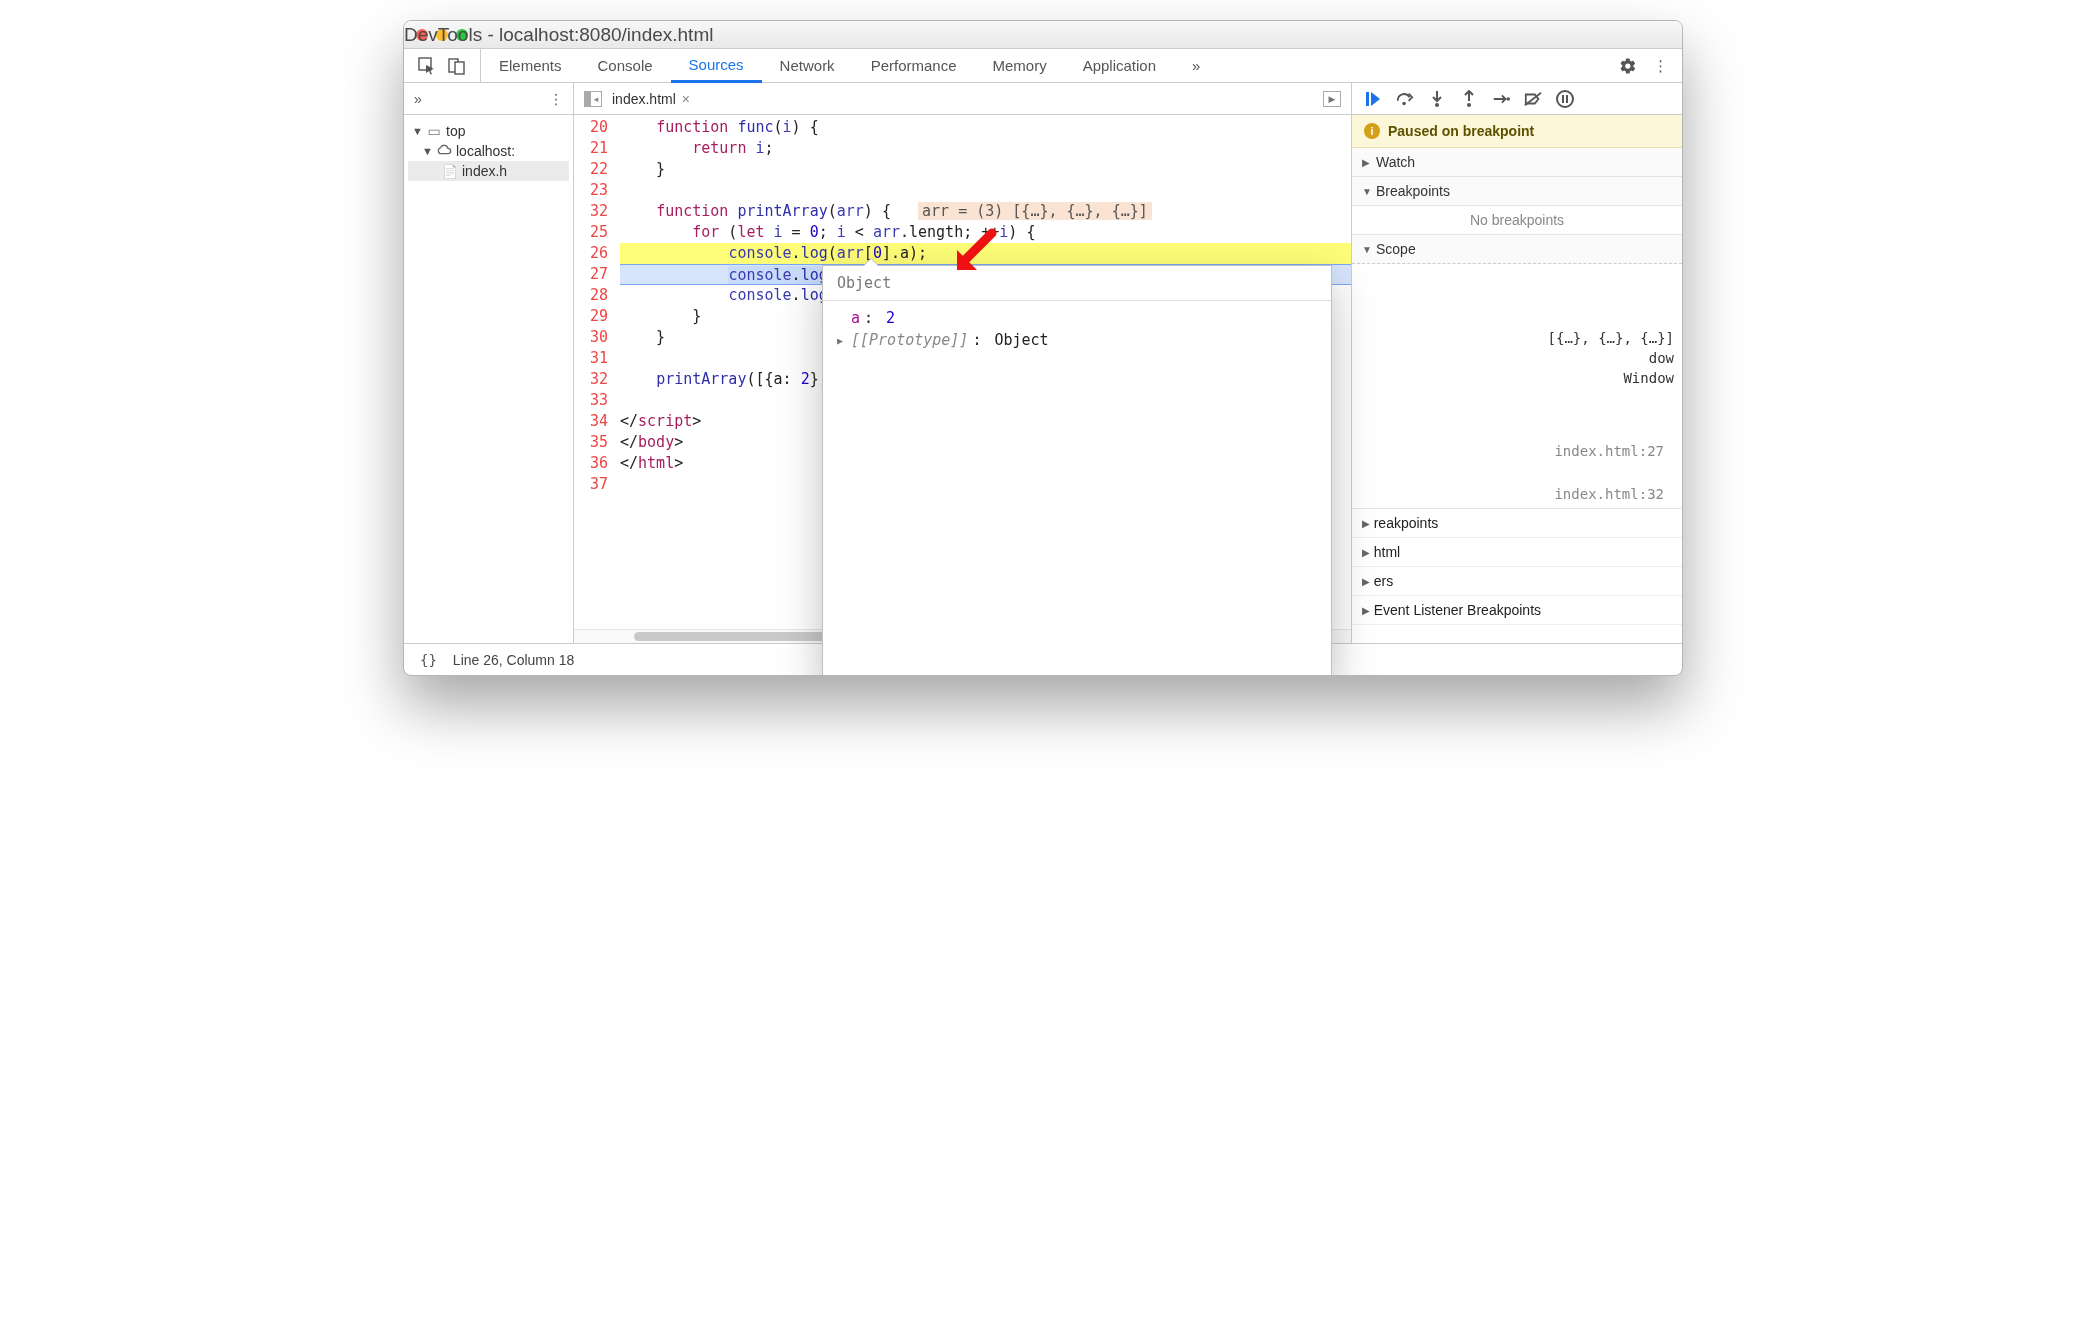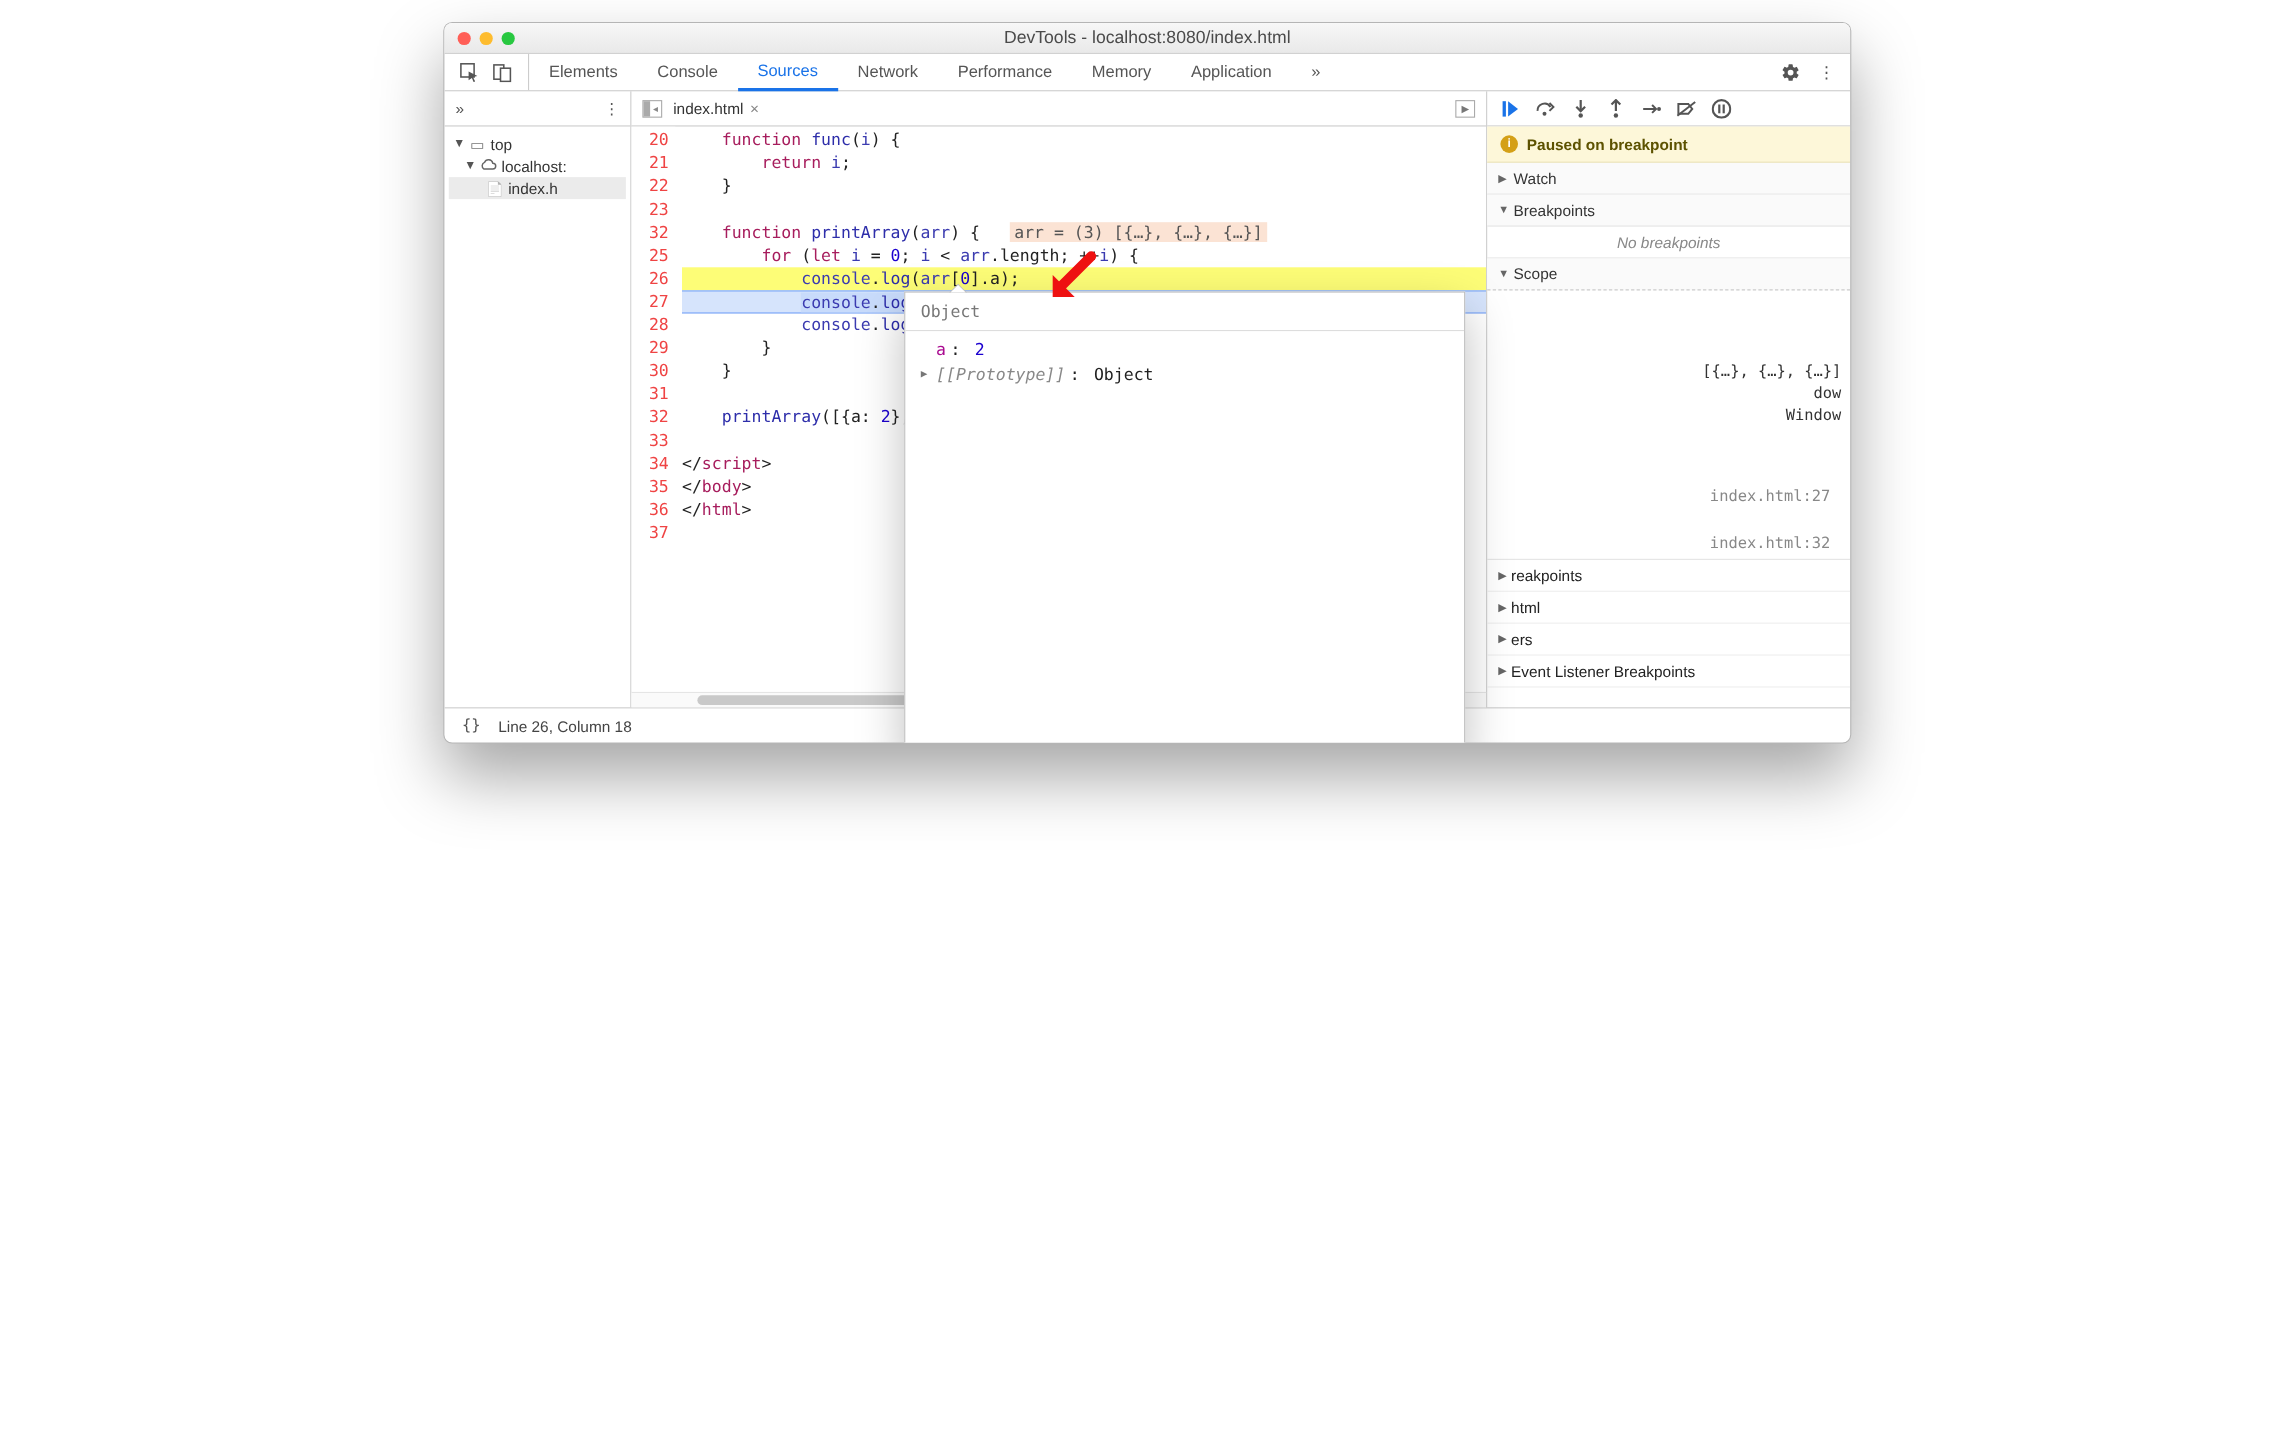--- a/index.html
+++ b/index.html
@@ -33,22 +33,22 @@
     display: flex;
     align-items: center;
     position: relative;
   }
   .traffic-lights { display: flex; gap: 8px; padding-left: 12px; }
   .tl { width: 12px; height: 12px; border-radius: 50%; }
   .tl.red { background: #ff5f57; }
   .tl.yellow { background: #febc2e; }
   .tl.green { background: #28c840; }
   .titlebar .title {
-    position: absolute; left: 0; right: 0; text-align: center;
-    font-size: 16px; color: #4a4a4a; pointer-events: none;
+    position: absolute; left: 0; right: 0; 
+    font-size: 19px; color: #4a4a4a; pointer-events: none;
   }
   
   .toolbar {
     height: 34px;
     border-bottom: 1px solid #ccc;
     display: flex;
     align-items: stretch;
     font-size: 15px;
     color: #555;
   }
@@ -125,21 +125,21 @@
 
   
   .debugger { display:flex; flex-direction:column; font-size:14px; }
   .dbg-toolbar { height:32px; border-bottom:1px solid #ccc; display:flex; align-items:center; gap:14px; padding:0 12px; }
   .dbg-toolbar .dicn { width:18px; height:18px; display:flex; align-items:center; justify-content:center; color:#555; }
   .dbg-toolbar .resume { color:#1a73e8; }
   .paused-banner { background:#fdf7d9; border-bottom:1px solid #e6dfb1; padding:8px 12px; display:flex; align-items:center; gap:8px; color:#5d5200; font-weight:600;}
   .paused-banner .info-icn { width:16px;height:16px;border-radius:50%;background:#d4a017;color:#fff;font-weight:bold;display:flex;align-items:center;justify-content:center;font-size:11px;}
   .section-head { padding:6px 10px; border-bottom:1px solid #e4e4e4; display:flex; align-items:center; gap:4px; color:#333; cursor:pointer; background:#fafafa;}
   .section-head .tri2 { font-size:10px; color:#666; width:10px; display:inline-block;}
-  .section-body { padding:6px 12px; color:#888; font-style:italic; border-bottom:1px solid #e4e4e4; text-align:center;}
+  .section-body { padding:6px 12px; color:#888; border-bottom:1px solid #e4e4e4; text-align:center;}
   .scope-body { font-family: Menlo, monospace; font-size:14px; color:#333; padding:4px 8px; border-bottom:1px solid #e4e4e4;}
   .scope-row { white-space:nowrap; overflow:hidden; text-overflow:clip; padding:2px 0;}
   .loc-link { color:#888; text-align:right; padding:2px 10px;margin-top:23px; }
   .sec-list .item { padding:6px 10px; border-bottom:1px solid #eee; display:flex; align-items:center; gap:4px;}
   .sec-list .item .tri2 { font-size:10px; color:#666;}
 
   
   .hover-tooltip {
     position:absolute;
     left: 418px;

